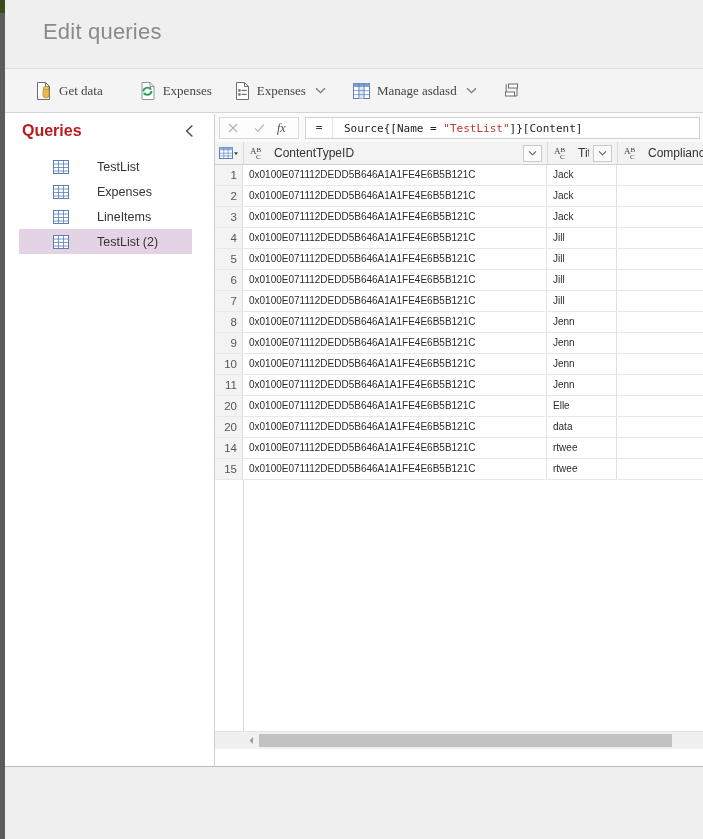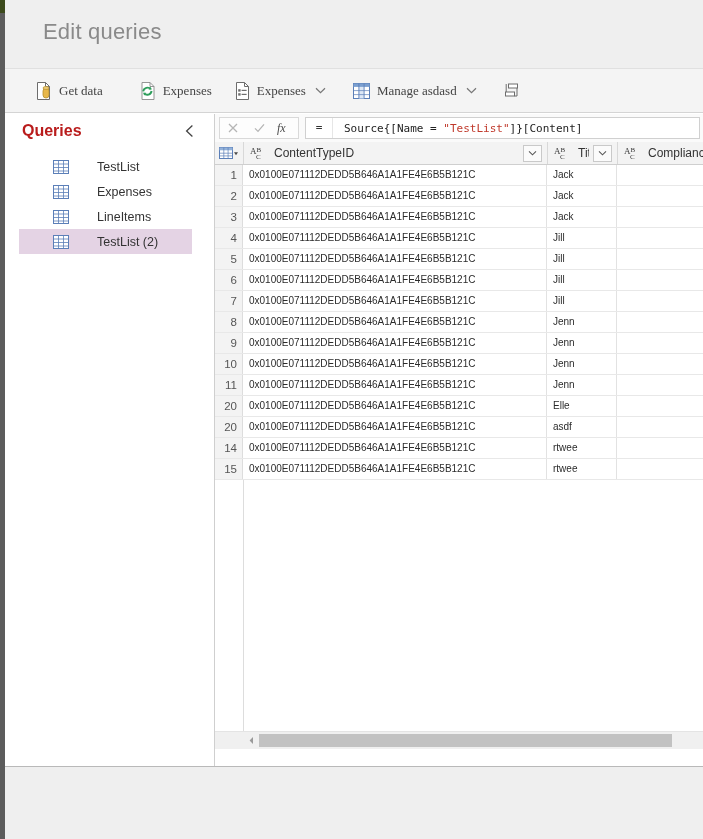--- a/index.html
+++ b/index.html
@@ -692,21 +692,21 @@
         <div class="grid-row">
           <div class="rownum">20</div>
           <div class="cell c-contenttypeid">0x0100E071112DEDD5B646A1A1FE4E6B5B121C</div>
           <div class="cell c-title">Elle</div>
           <div class="cell c-compliance"></div>
         </div>
 
         <div class="grid-row">
           <div class="rownum">20</div>
           <div class="cell c-contenttypeid">0x0100E071112DEDD5B646A1A1FE4E6B5B121C</div>
-          <div class="cell c-title">asdf</div>
+          <div class="cell c-title">data</div>
           <div class="cell c-compliance"></div>
         </div>
 
         <div class="grid-row">
           <div class="rownum">14</div>
           <div class="cell c-contenttypeid">0x0100E071112DEDD5B646A1A1FE4E6B5B121C</div>
           <div class="cell c-title">rtwee</div>
           <div class="cell c-compliance"></div>
         </div>
 

